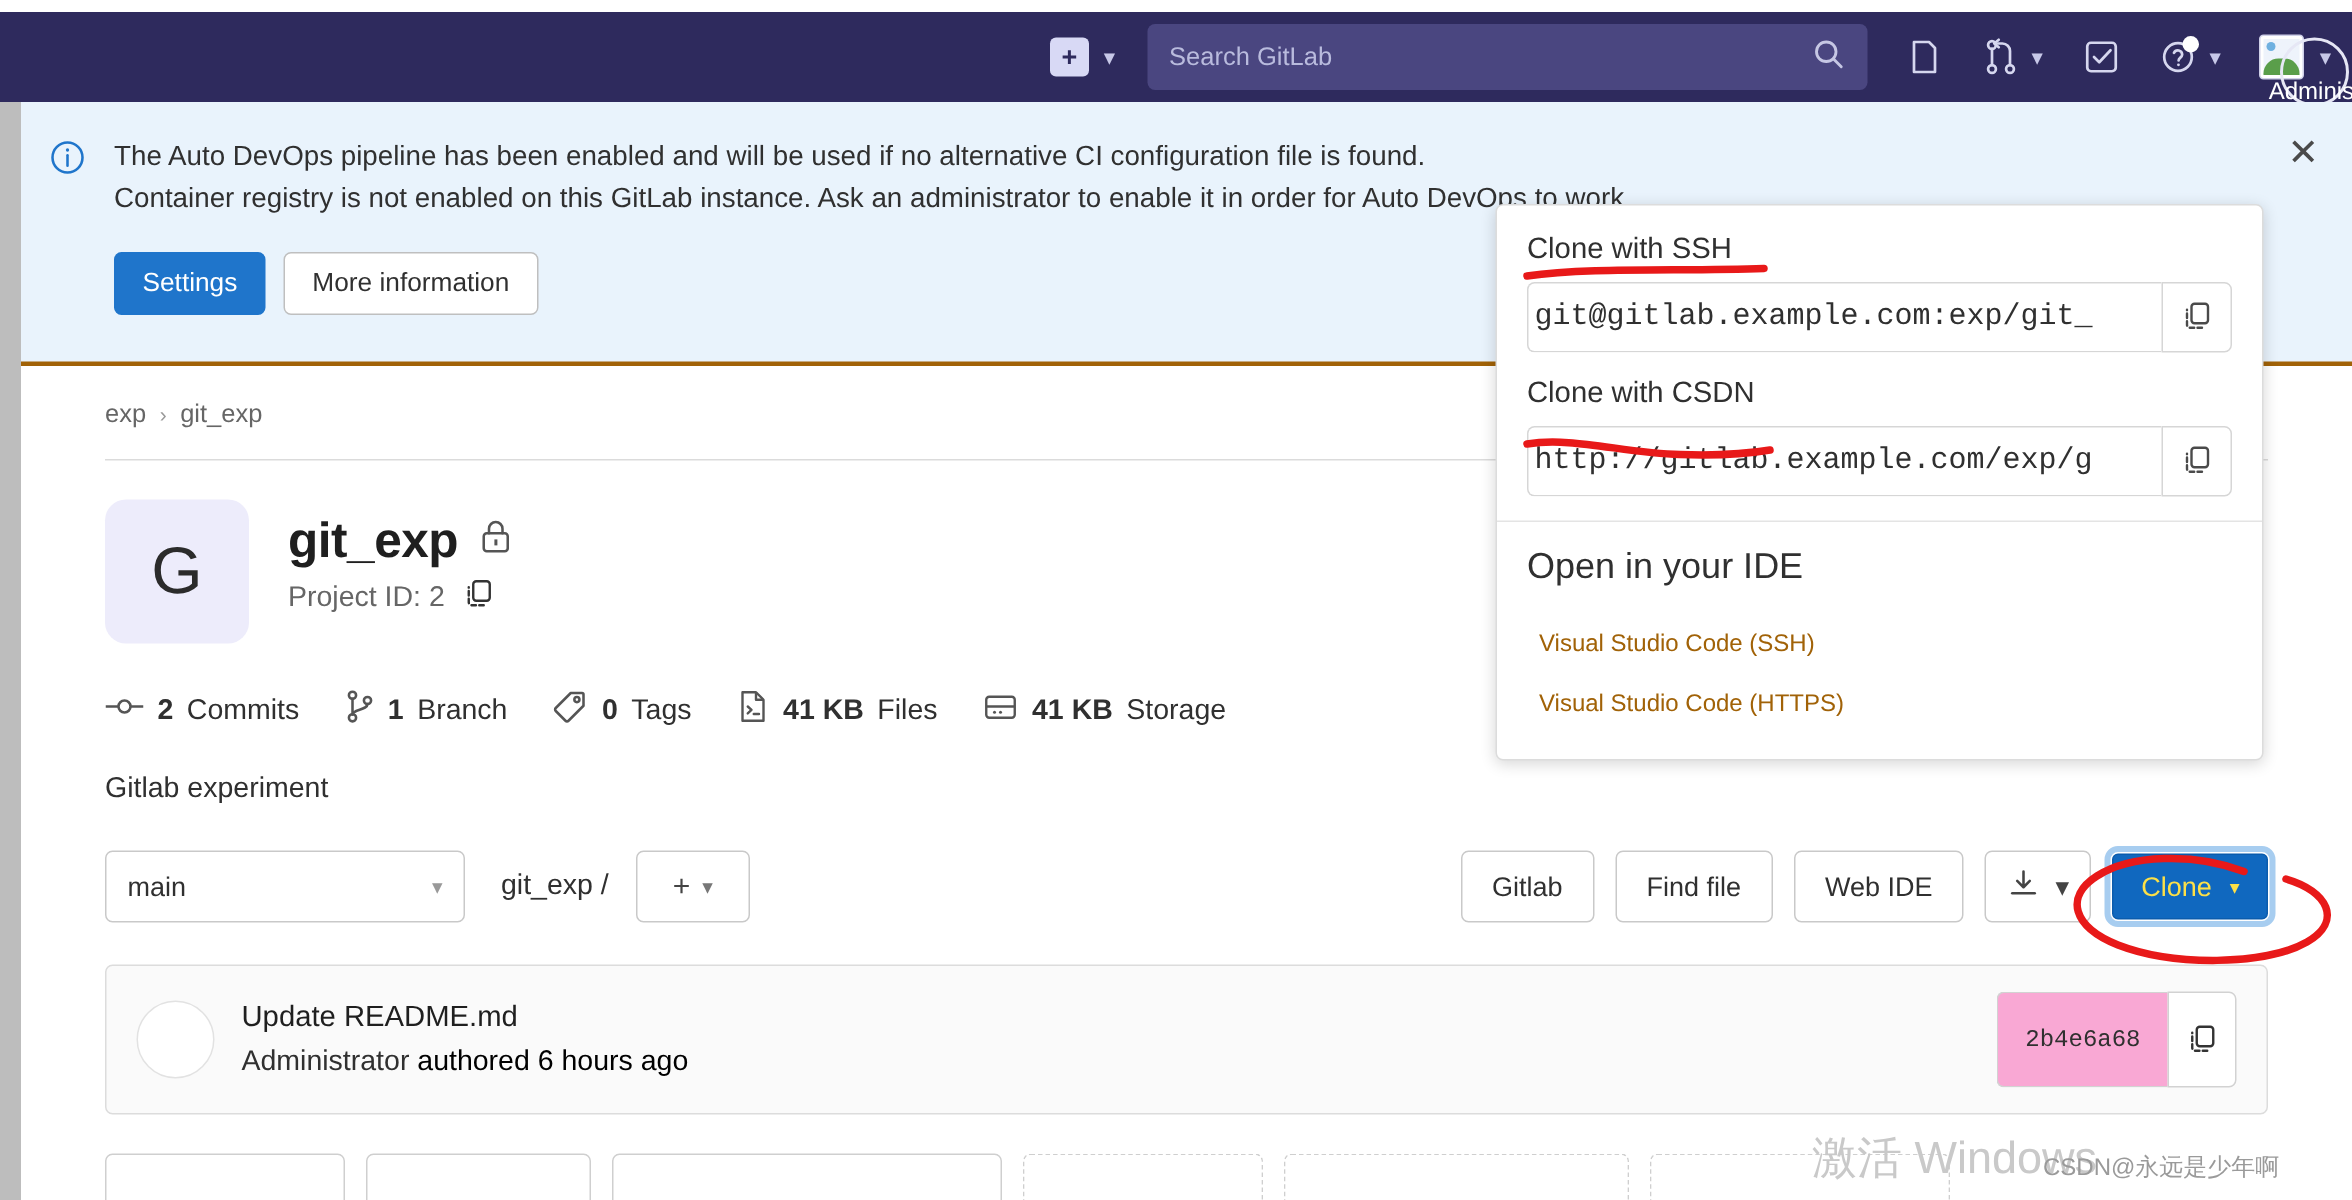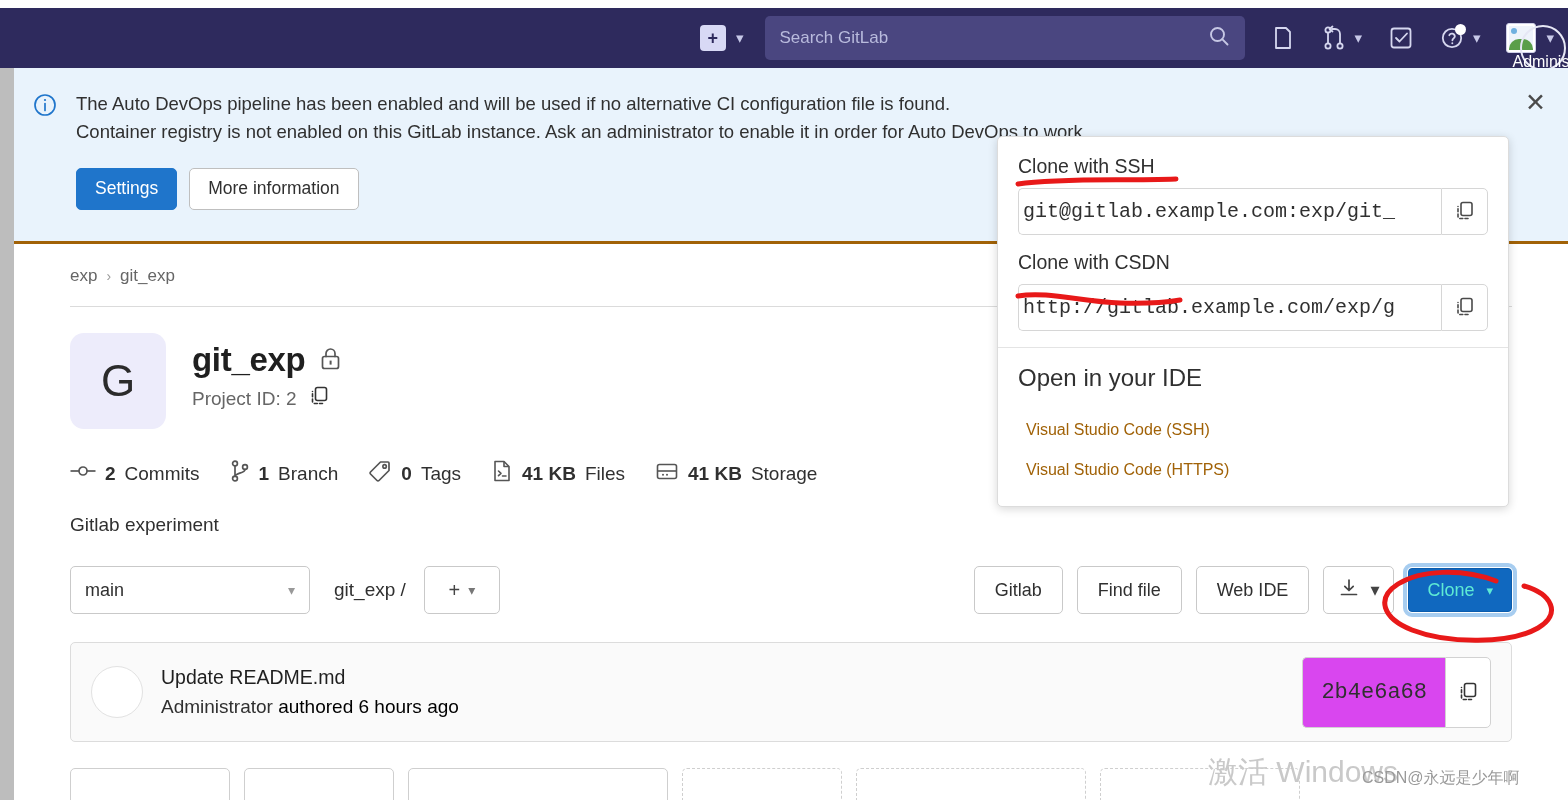--- a/index.html
+++ b/index.html
@@ -129,42 +129,42 @@
     gap: 8px; font-size: 20px; color:#444; background:#fff;
   }
   .bar-right { margin-left:auto; display:flex; align-items:center; gap: 14px; }
   .bar-btn {
     height: 48px; border:1px solid #c9c9c9; border-radius:5px; background:#fff;
     display:flex; align-items:center; justify-content:center;
     padding: 0 20px; font-size: 18px; color:#303030;
   }
   .dl-btn { padding: 0 14px; gap: 10px; color:#444; }
   .clone-btn {
-    background:#1068bf; border:1px solid #0b5cad; color:#5eead4; font-size:18px;
+    background:#1068bf; border:1px solid #0b5cad; color:#fde047; font-size:18px;
     height: 44px; padding: 0 18px; border-radius:4px;
     display:flex; align-items:center; gap: 12px;
     outline: 4px solid #a7cdf0; outline-offset: 1px;
   }
 
   .commit-card {
     margin-top: 28px; border:1px solid #dcdcdc; border-radius: 5px;
     background:#fafafa; height: 100px; display:flex; align-items:center;
     padding: 0 20px;
   }
   .commit-avatar {
     width: 52px; height:52px; border-radius:50%; border:1px solid #e2e2e2; background:#fff;
   }
   .commit-text { margin-left: 18px; }
   .commit-title { font-size: 19.5px; color:#1f1f1f; }
   .commit-sub { font-size: 19px; color:#303030; margin-top: 7px; }
   .commit-sub .muted { color:#000000; }
   .sha-group { margin-left:auto; display:flex; align-items:stretch; }
   .sha-box {
     border:1px solid #d2d2d2; border-right:none; border-radius: 5px 0 0 5px;
-    background:#d946ef; font-family:"Liberation Mono", monospace; font-size: 22px;
+    background:#f9a8d4; font-family:"Liberation Mono", monospace; font-size: 16px;
     color:#303030; padding: 22px 18px; display:flex; align-items:center;
   }
   .sha-copy {
     border:1px solid #d2d2d2; border-radius: 0 5px 5px 0; background:#fff;
     width: 46px; display:flex; align-items:center; justify-content:center;
   }
 
   .bottom-btns { display:flex; gap: 14px; margin-top: 26px; }
   .bb { height: 48px; border:1px solid #cfcfcf; border-radius:5px; background:#fff; }
   .bb.dashed { border-style: dashed; }

